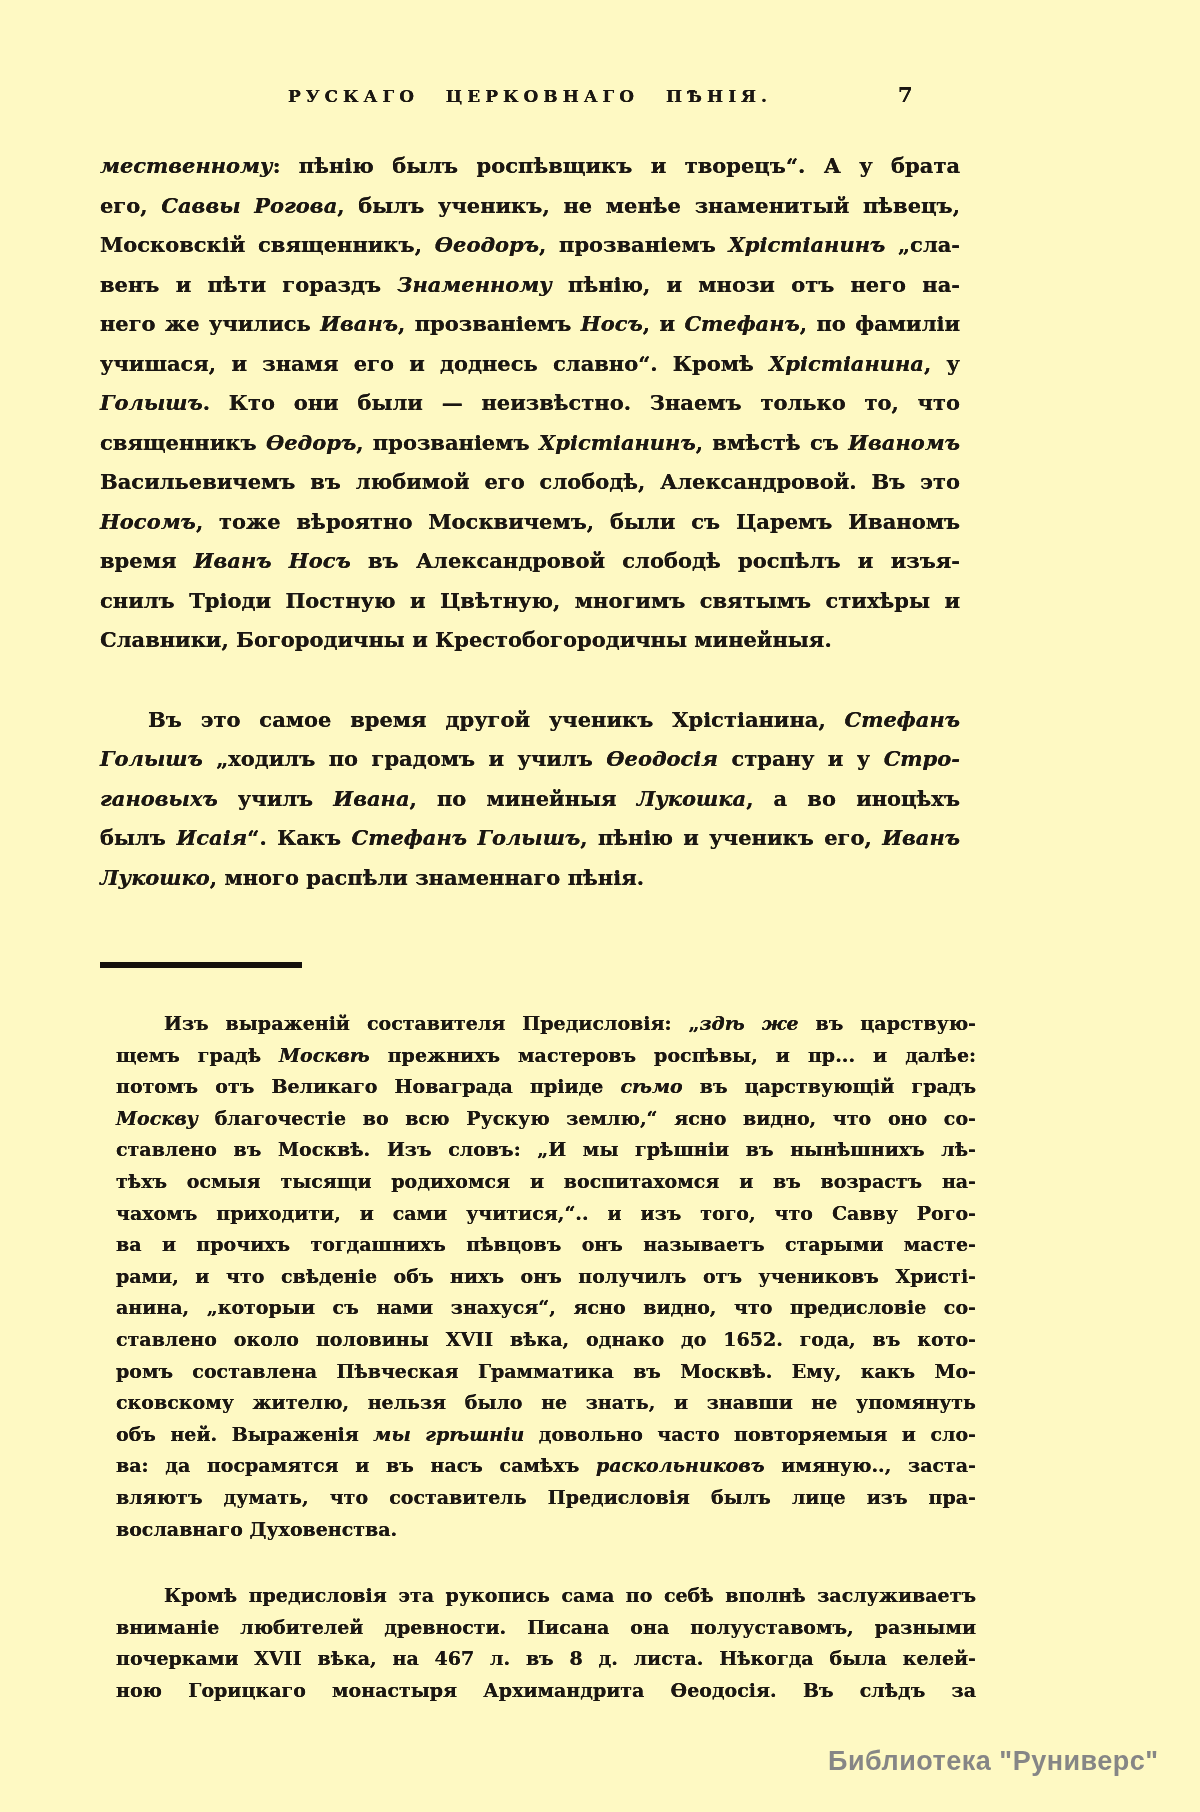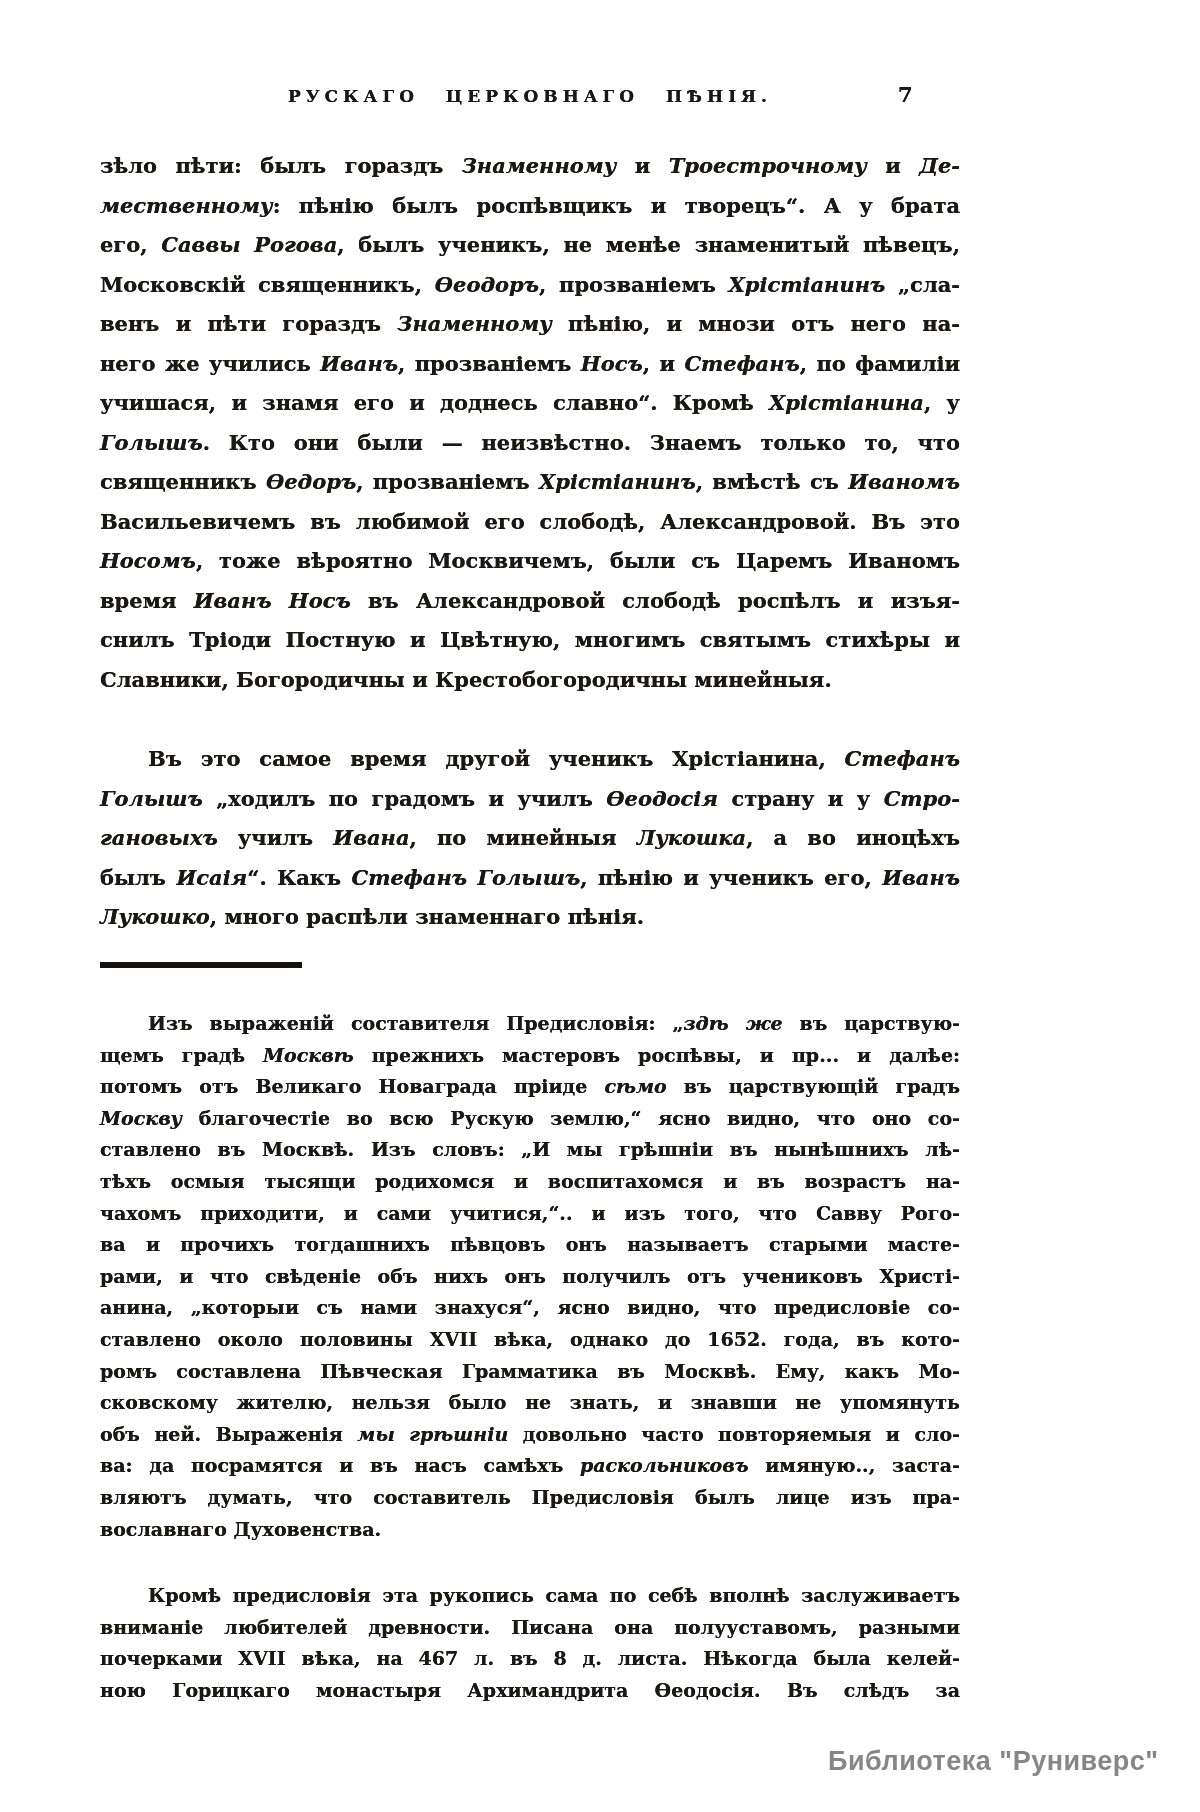--- a/index.html
+++ b/index.html
@@ -1,20 +1,20 @@
 <!DOCTYPE html>
 <html><head>
 <meta charset="utf-8">
 <style>
   html,body{margin:0;padding:0;background:#e8e8e4;}
   .page{
     position:relative;
     width:1200px;height:1812px;
     margin:0 auto;
-    background:#ffffff;
+    background:#fef9c3;
     font-family:"DejaVu Serif", serif;
     color:#1b1712;
     overflow:hidden;
   }
   .running-head{
     position:absolute;top:86px;left:100px;width:860px;
     text-align:center;
     font-size:17px;font-weight:bold;
     letter-spacing:5px;word-spacing:16px;
     text-shadow:0 0 0.6px currentColor;
@@ -24,21 +24,21 @@
     font-size:21px;font-weight:bold;
     text-shadow:0 0 0.6px currentColor;
   }
   .bodytext{
     position:absolute;top:146px;left:100px;width:860px;
     font-size:21px;font-weight:bold;
     text-shadow:0 0 0.6px currentColor;
   }
   .bodytext .line{line-height:39.5px;height:39.5px;}
   .foottext{
-    position:absolute;top:1008px;left:100px;width:860px;
+    position:absolute;top:1008px;left:116px;width:860px;
     font-size:19px;font-weight:bold;
     text-shadow:0 0 0.5px currentColor;
   }
   .foottext .line{line-height:31.6px;height:31.6px;}
   .line{white-space:normal;overflow:visible;}
   .line.just{text-align:justify;text-align-last:justify;-moz-text-align-last:justify;}
   .line.indent{text-indent:48px;}
   .para{margin:0;}
   .para + .para{margin-top:40px;}
   .foottext .para + .para{margin-top:35px;}
@@ -56,21 +56,20 @@
 </style>
 </head>
 <body>
 
 <div class="page">
   <div class="running-head">РУСКАГО ЦЕРКОВНАГО ПѢНІЯ.</div>
   <div class="page-number">7</div>
 
   <div class="bodytext" id="body-paragraphs">
       <div class="para">
-        <div class="line just"><span>зѣло пѣти: былъ гораздъ </span><span class="it">Знаменному</span><span> и </span><span class="it">Троестрочному</span><span> и </span><span class="it">Де-</span></div>
         <div class="line just"><span class="it">мественному</span><span>: пѣнію былъ роспѣвщикъ и творецъ“. А у брата</span></div>
         <div class="line just"><span>его, </span><span class="it">Саввы Рогова</span><span>, былъ ученикъ, не менѣе знаменитый пѣвецъ,</span></div>
         <div class="line just"><span>Московскій священникъ, </span><span class="it">Ѳеодоръ</span><span>, прозваніемъ </span><span class="it">Хрістіанинъ</span><span> „сла-</span></div>
         <div class="line just"><span>венъ и пѣти гораздъ </span><span class="it">Знаменному</span><span> пѣнію, и мнози отъ него на-</span></div>
         <div class="line just"><span>него же учились </span><span class="it">Иванъ</span><span>, прозваніемъ </span><span class="it">Носъ</span><span>, и </span><span class="it">Стефанъ</span><span>, по фамиліи</span></div>
         <div class="line just"><span>учишася, и знамя его и доднесь славно“. Кромѣ </span><span class="it">Хрістіанина</span><span>, у</span></div>
         <div class="line just"><span class="it">Голышъ</span><span>. Кто они были — неизвѣстно. Знаемъ только то, что</span></div>
         <div class="line just"><span>священникъ </span><span class="it">Ѳедоръ</span><span>, прозваніемъ </span><span class="it">Хрістіанинъ</span><span>, вмѣстѣ съ </span><span class="it">Иваномъ</span></div>
         <div class="line just"><span>Васильевичемъ въ любимой его слободѣ, Александровой. Въ это</span></div>
         <div class="line just"><span class="it">Носомъ</span><span>, тоже вѣроятно Москвичемъ, были съ Царемъ Иваномъ</span></div>

